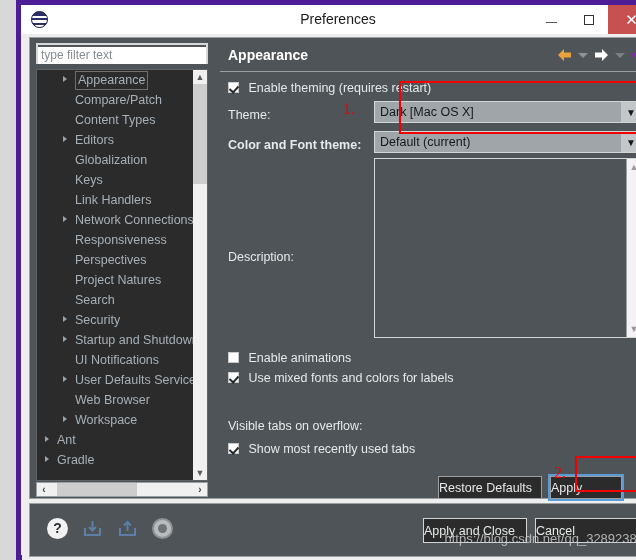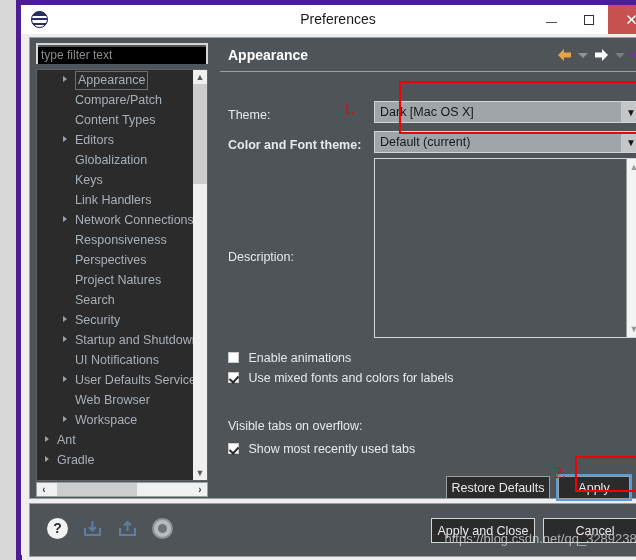--- a/index.html
+++ b/index.html
@@ -64,21 +64,21 @@
     background:#4e5457;
   }
   .filter-wrap{
     position:absolute;left:6px;top:5px;width:172px;height:21px;
     background:#4e5457;
     border:2px solid #d7d7d7;
     box-sizing:border-box;
   }
   .filter-input{
     width:100%;height:100%;box-sizing:border-box;
-    background:#000000;border:0;outline:none;
+    background:#ffffff;border:0;outline:none;
     color:#8d9396;font-size:12px;
     padding:0 3px;
     font-family:"Liberation Sans", sans-serif;
   }
   .filter-input::placeholder{color:#868c8f;}
   .tree-box{
     position:absolute;left:6px;top:31px;width:172px;height:412px;
     background:#2b2b2b;
     border:1px solid #5d6366;
     box-sizing:border-box;
@@ -210,23 +210,22 @@
   }
   .dvs-up{top:1px;}
   .dvs-down{bottom:1px;}
 
   
   .btn{
     position:absolute;height:23px;
     background:#2b2b2b;color:#e6e9ea;
     border:1px solid #9aa0a2;box-sizing:border-box;
     font-size:12.5px;
-    display:flex;align-items:center;justify-content:center;
+    display:flex;align-items:center;
     font-family:"Liberation Sans", sans-serif;
-    margin-left:8px;
   }
   .btn.focused{outline:2px solid #5b9bd5;outline-offset:0px;}
 
   
   .footer{
     position:absolute;left:7px;top:469px;width:620px;height:54px;
     background:#4e5457;border:1px solid #9aa0a2;box-sizing:border-box;
   }
   .foot-icons{position:absolute;left:17px;top:14px;display:flex;align-items:center;gap:14px;}
   .ic{width:21px;height:21px;position:relative;display:block;}
@@ -386,20 +385,24 @@
                 <path d="M9 2 L15 8 L9 14 L9 10.5 L2 10.5 L2 5.5 L9 5.5 Z" fill="#ffffff"></path>
               </svg>
             </span>
             <span class="caret dim"></span>
             <span class="caret purple"></span>
           </div>
         </div>
 
         <div class="form">
 
+          <div class="row" style="left:8px;top:2px;">
+            <span class="chk checked"></span>
+            <span class="lbl-txt" style="margin-left:5px;">Enable theming (requires restart)</span>
+          </div>
 
           <div class="row" style="left:8px;top:29px;">
             <span class="lbl-txt">Theme:</span>
           </div>
           <div class="combo" style="left:154px;top:25px;width:268px;">
             <span class="val">Dark [Mac OS X]</span>
             <span class="drop">▼</span>
           </div>
 
           <div class="row" style="left:8px;top:59px;font-weight:bold;">

